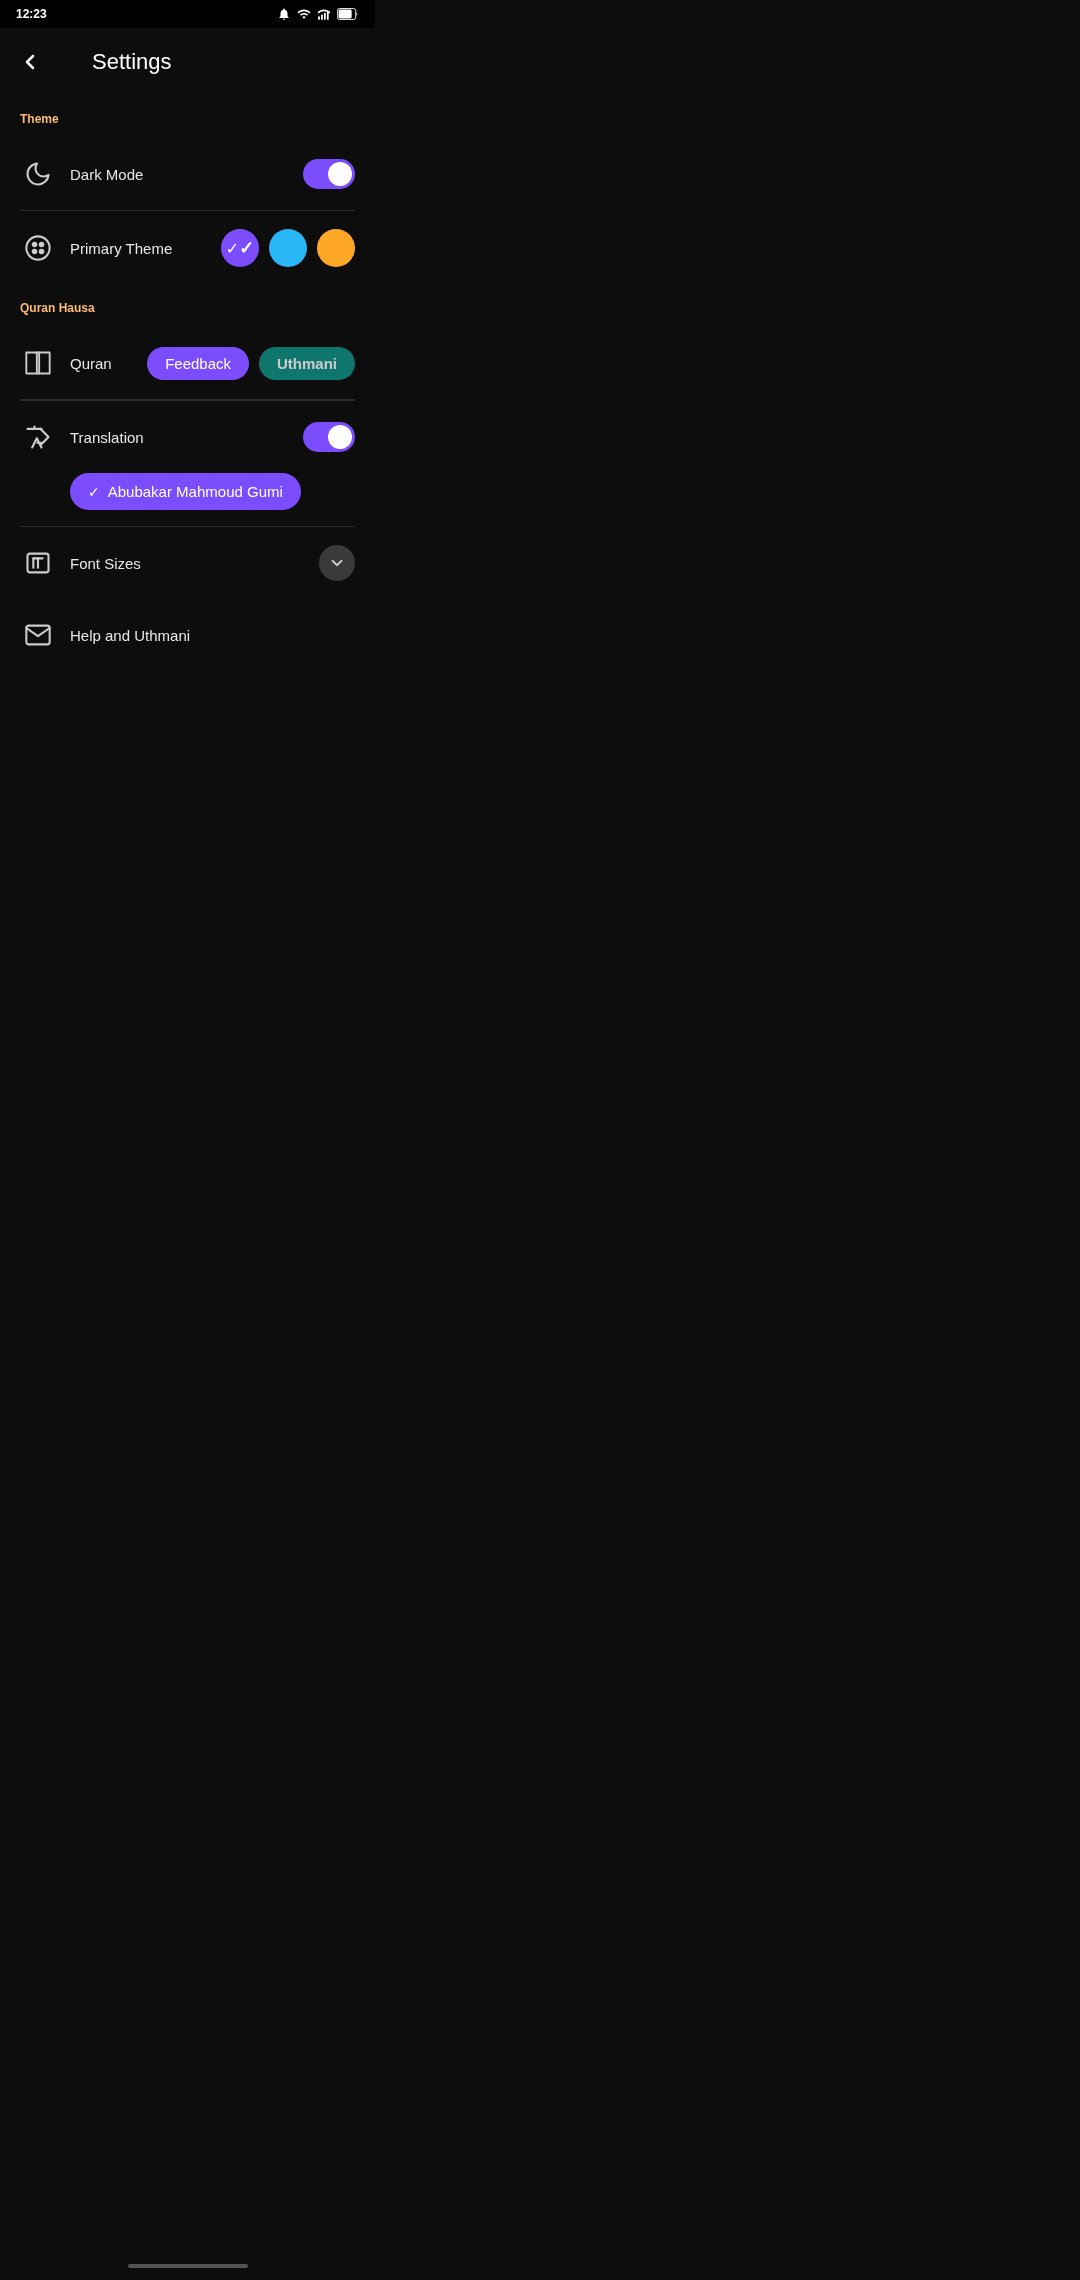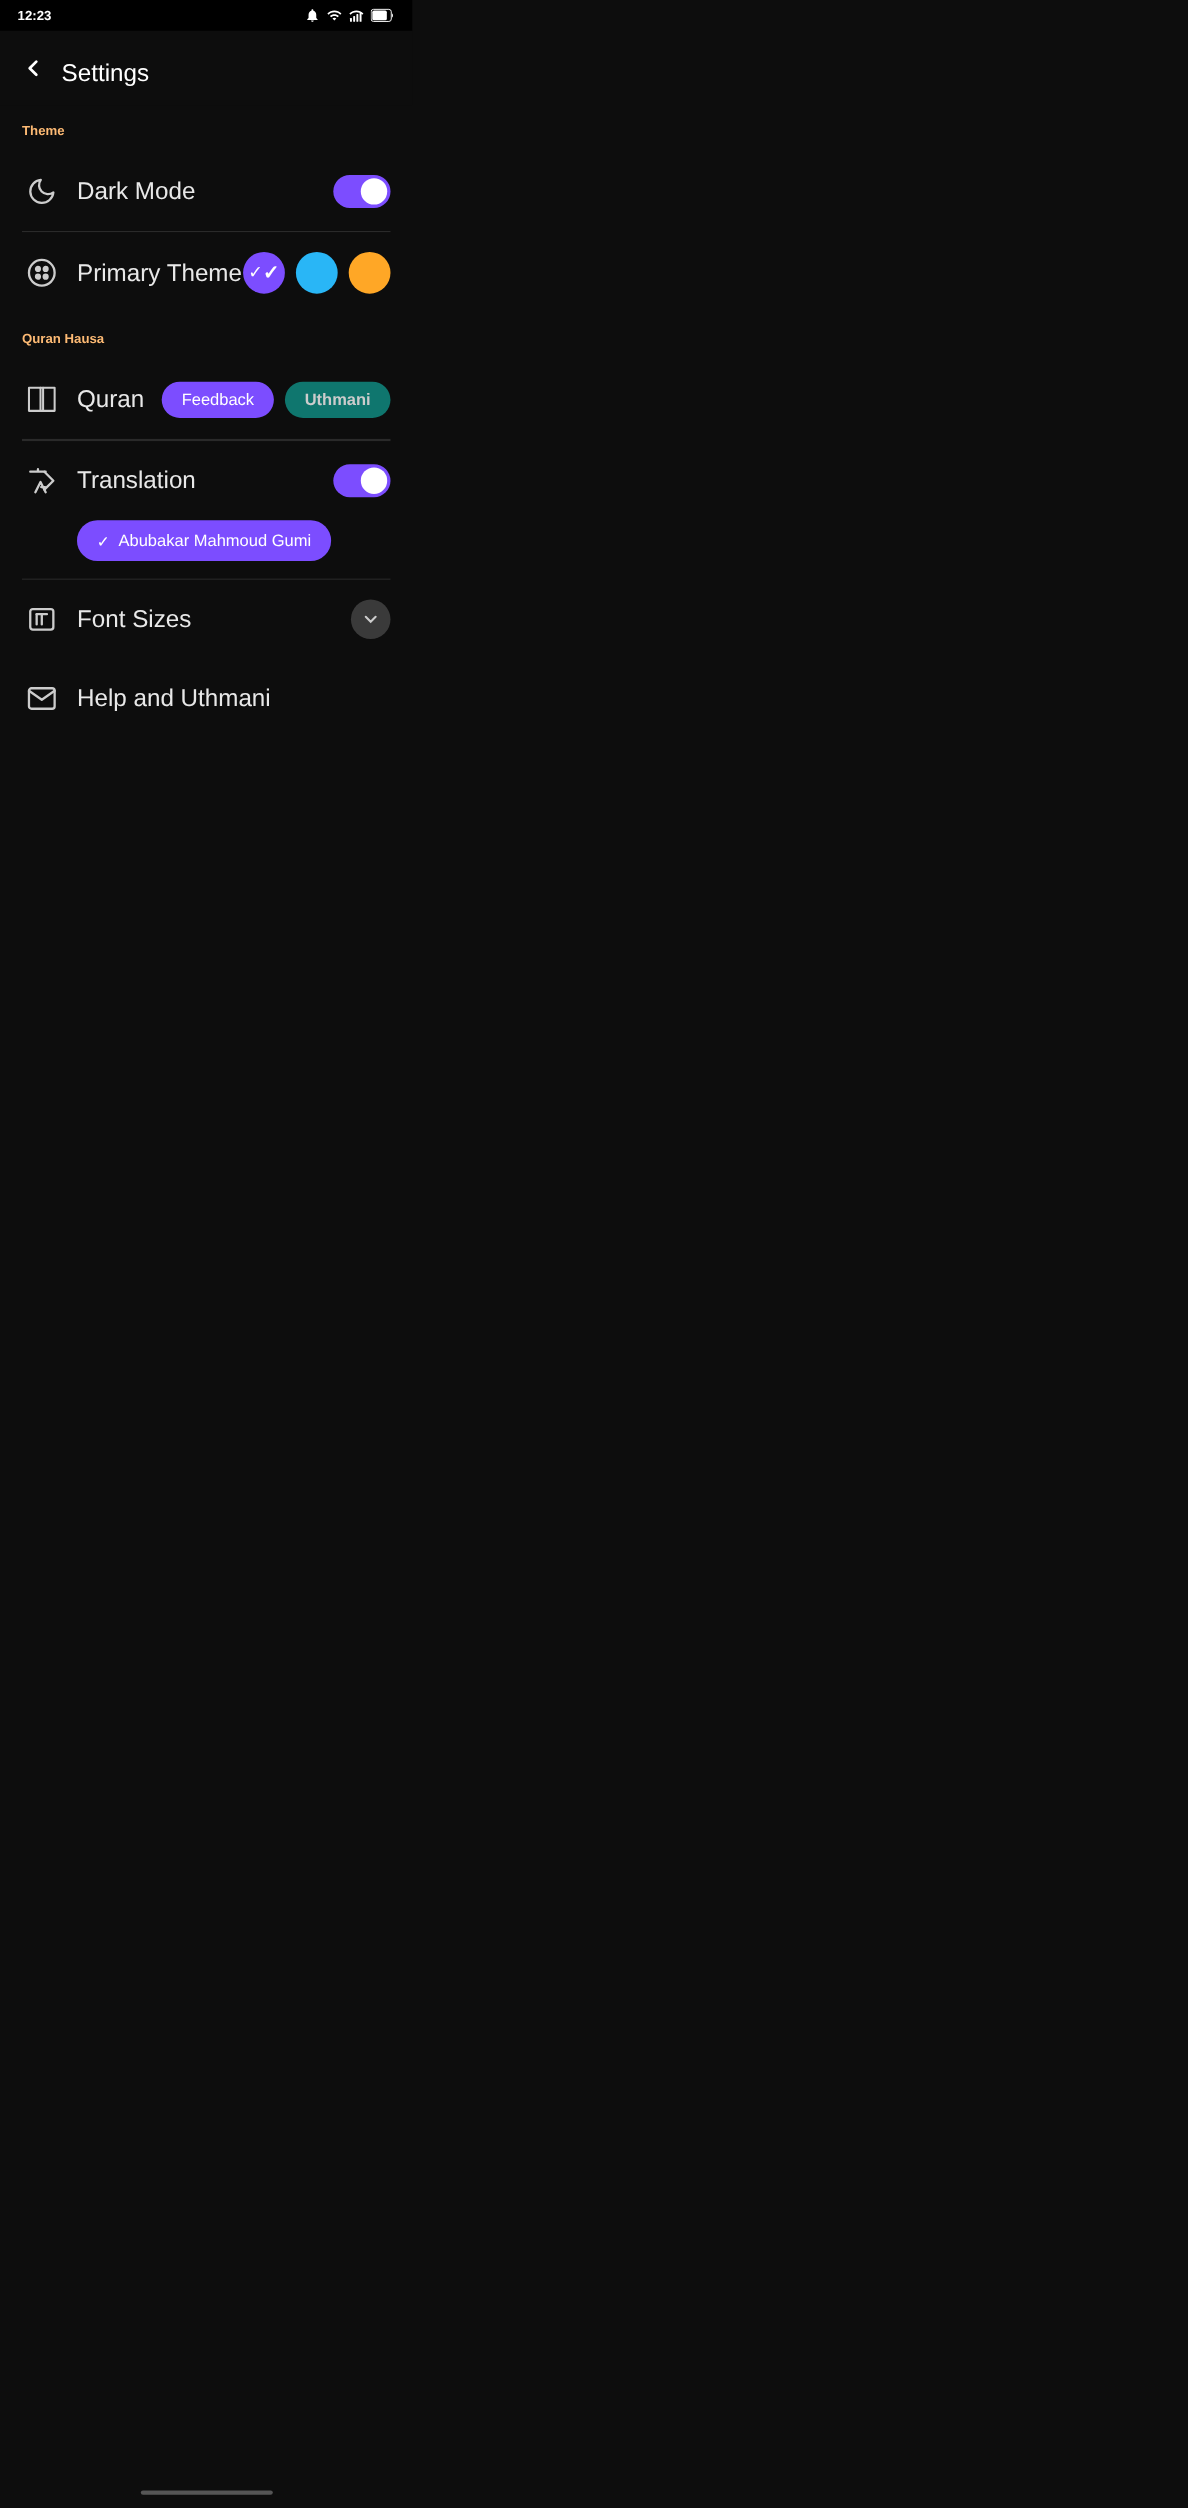--- a/index.html
+++ b/index.html
@@ -34,23 +34,24 @@
     }
 
     .status-icons {
       display: flex;
       gap: 6px;
       align-items: center;
     }
 
     .header {
       display: flex;
-      align-items: flex-end;
+      align-items: center;
       padding: 16px 16px 16px 12px;
       background: #0d0d0d;
+      gap: 36px;
     }
 
     .back-btn {
       width: 36px;
       height: 36px;
       display: flex;
       align-items: center;
       justify-content: center;
       cursor: pointer;
     }
@@ -96,21 +97,21 @@
       width: 28px;
       height: 28px;
       fill: none;
       stroke: #cccccc;
       stroke-width: 1.8;
       stroke-linecap: round;
       stroke-linejoin: round;
     }
 
     .setting-label {
-      font-size: 22px;
+      font-size: 15px;
       color: #e8e8e8;
       flex: 1;
     }
 
     
     .toggle {
       width: 52px;
       height: 30px;
       border-radius: 15px;
       position: relative;

